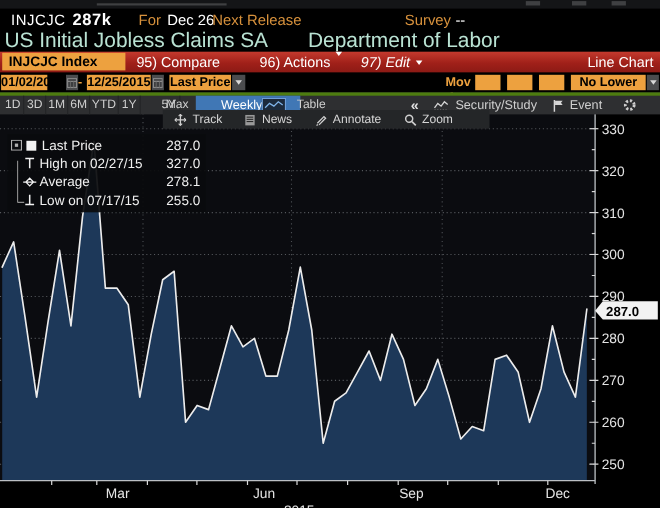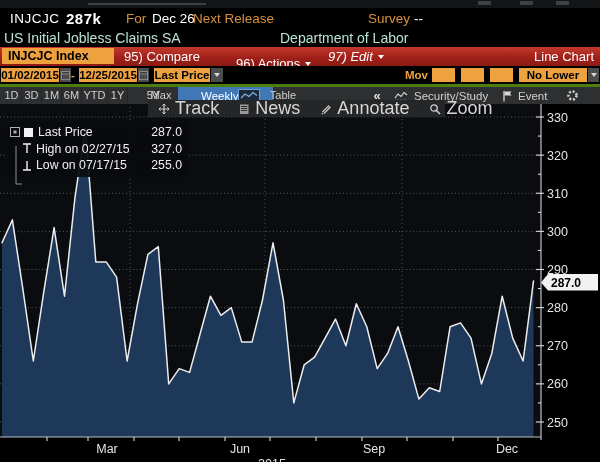--- a/index.html
+++ b/index.html
@@ -5,21 +5,21 @@
   html,body{margin:0;padding:0;background:#000;}
   #app{position:relative;width:600px;height:462px;background:#000;overflow:hidden;
        font-family:"Liberation Sans",sans-serif;-webkit-font-smoothing:antialiased;}
   .abs{position:absolute;}
   
   #topstrip{position:absolute;left:0;top:0;width:600px;height:8px;background:#141517;z-index:2;}
   #topstrip .frag{position:absolute;background:#3f4042;}
   
   .hrow{position:absolute;left:0;width:600px;background:#000;z-index:2;}
   #row1{top:8px;height:21px;line-height:21px;font-size:13.5px;color:#fff;}
-  #row2{top:29px;height:18px;line-height:18px;font-size:14px;color:#b9e2d3;}
+  #row2{top:29px;height:18px;line-height:18px;font-size:19px;color:#b9e2d3;}
   .amber-text{color:#d7913c;}
   .white-text{color:#fff;}
   #big-val{font-size:15px;font-weight:bold;letter-spacing:.5px;}
   
   #redbar{top:47px;height:19px;line-height:19px;background:linear-gradient(180deg,#c43a2e 0%,#a02019 55%,#8c1a15 100%);
           font-size:13px;color:#fff;z-index:2;}
   .amber-box{position:absolute;background:#eda13f;color:#000;font-weight:bold;text-align:center;}
   #ticker-box{left:2px;top:1px;height:16px;line-height:16px;width:112px;font-size:12.5px;text-align:left;padding-left:6px;box-sizing:border-box;}
   
   #fieldrow{top:66px;height:18px;background:#000;z-index:2;}
@@ -33,21 +33,21 @@
   #periodrow{top:84px;height:17px;background:#2e2f31;border-top:3px solid #4d7c0f;box-sizing:content-box;z-index:2;}
   .pbtn{position:absolute;top:0;height:17px;line-height:17px;font-size:11px;color:#cfcfcf;text-align:center;
         border-right:1px solid #242527;}
   .pitem{position:absolute;top:0;height:17px;display:flex;align-items:center;gap:5px;color:#cfcfcf;font-size:11.5px;}
   #weekly-btn{background:#4077b5;color:#fff;border:0;padding:0 23px;}
   #charttype-btn{top:2px;width:22px;height:13px;border:1px solid #6f9fd8;background:#1c2a3c;
                  display:flex;align-items:center;justify-content:center;box-sizing:border-box;}
   
   #trackbar{position:absolute;left:148px;top:100px;width:297px;height:17px;background:#242628;z-index:3;
             display:flex;align-items:center;}
-  .titem{display:flex;align-items:center;gap:5px;padding:0 10px;font-size:18px;color:#d6d6d6;height:17px;}
+  .titem{display:flex;align-items:center;gap:5px;padding:0 10px;font-size:11px;color:#d6d6d6;height:17px;}
   
   #legend{position:absolute;left:7px;top:122px;width:180px;z-index:4;background:rgba(10,11,13,0.93);
           padding:2px 4px 3px 3px;box-sizing:border-box;}
   .lrow{display:flex;align-items:center;height:16.5px;font-size:12.3px;color:#f0f0f0;white-space:nowrap;}
   .lrow .val{margin-left:auto;padding-right:1px;}
   .lmark{width:15px;display:inline-flex;justify-content:flex-start;flex:0 0 15px;}
   .lindent{flex:0 0 11px;}
   #legend-bracket{position:absolute;left:6px;top:24px;z-index:1;}
   
   #chart-svg{position:absolute;left:0;top:0;z-index:1;}
@@ -81,33 +81,33 @@
   </div>
 
   <div id="row2" class="hrow">
     <span class="abs" style="left:4px;">US Initial Jobless Claims SA</span>
     <span class="abs" style="left:280px;">Department of Labor</span>
   </div>
 
   <div id="redbar" class="hrow">
     <span class="amber-box" id="ticker-box">INJCJC Index</span>
     <span class="abs" style="left:124px;">95) Compare</span>
-    <span class="abs" style="left:236px;display:flex;align-items:center;height:33px;gap:5px;">
+    <span class="abs" style="left:236px;display:flex;height:33px;gap:5px;">
       <span>96) Actions</span>
       <span class="caret" style="color:#fff;"></span>
     </span>
     <span class="abs" style="left:328px;display:flex;align-items:center;height:19px;gap:5px;font-style:italic;">
       <span>97) Edit</span>
       <span class="caret" style="color:#fff;"></span>
     </span>
     <span class="abs" style="right:6px;">Line Chart</span>
   </div>
 
   <div id="fieldrow" class="hrow">
-    <span class="afield" style="left:1px;width:58px;">01/02/2015</span>
+    <span class="afield" style="left:1px;width:42px;">01/02/2015</span>
     <span class="calbtn" style="left:60px;">
       <svg width="9" height="9">
           <rect x="0.5" y="0.5" width="8" height="8" fill="#3c3d3f" stroke="#8a8a8a"></rect>
           <line x1="0.5" y1="3" x2="8.5" y2="3" stroke="#8a8a8a"></line>
           <line x1="3" y1="3" x2="3" y2="8.5" stroke="#666"></line>
           <line x1="6" y1="3" x2="6" y2="8.5" stroke="#666"></line>
         </svg>
     </span>
     <span class="abs" style="left:71px;top:2px;color:#eda13f;font-weight:bold;font-size:11.5px;line-height:14px;">-</span>
     <span class="afield" style="left:79px;width:58px;">12/25/2015</span>
@@ -298,20 +298,30 @@
             <path d="M2 2 H10 M6 2 V11" stroke="#f2f2f2" stroke-width="1.4" fill="none"></path>
           </svg>
         </span>
       <span>High on 02/27/15</span>
       <span class="val">327.0</span>
     </div>
     <div class="lrow">
       <span class="lindent"></span>
       <span class="lmark">
           <svg width="13" height="13">
+            <path d="M0 6.5 H12 M6 3 L9.5 6.5 L6 10 L2.5 6.5 Z" stroke="#f2f2f2" stroke-width="1.1" fill="none"></path>
+          </svg>
+        </span>
+      <span>Average</span>
+      <span class="val">278.1</span>
+    </div>
+    <div class="lrow">
+      <span class="lindent"></span>
+      <span class="lmark">
+          <svg width="13" height="13">
             <path d="M6 2 V11 M2 11 H10" stroke="#f2f2f2" stroke-width="1.4" fill="none"></path>
           </svg>
         </span>
       <span>Low on 07/17/15</span>
       <span class="val">255.0</span>
     </div>
   </div>
 
 </div>
 

